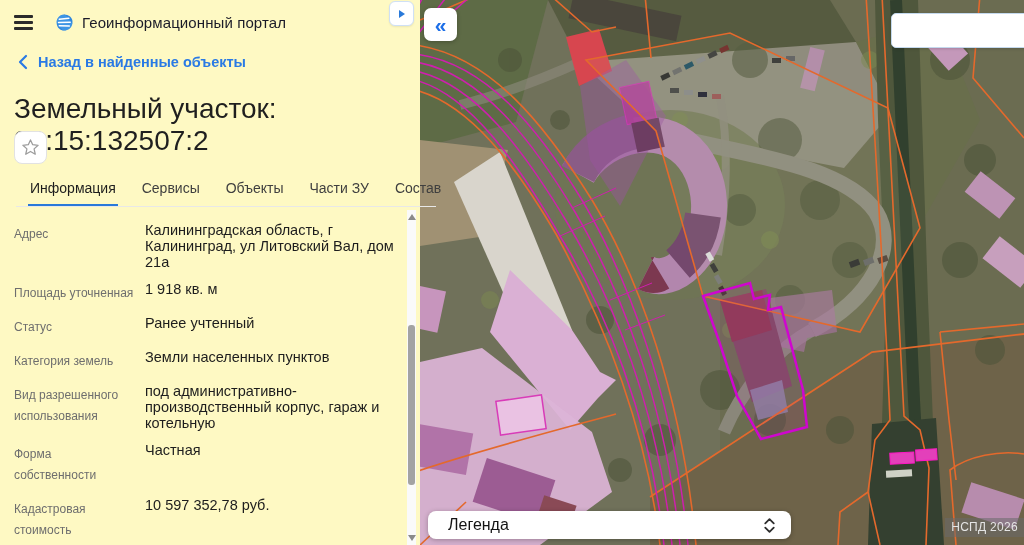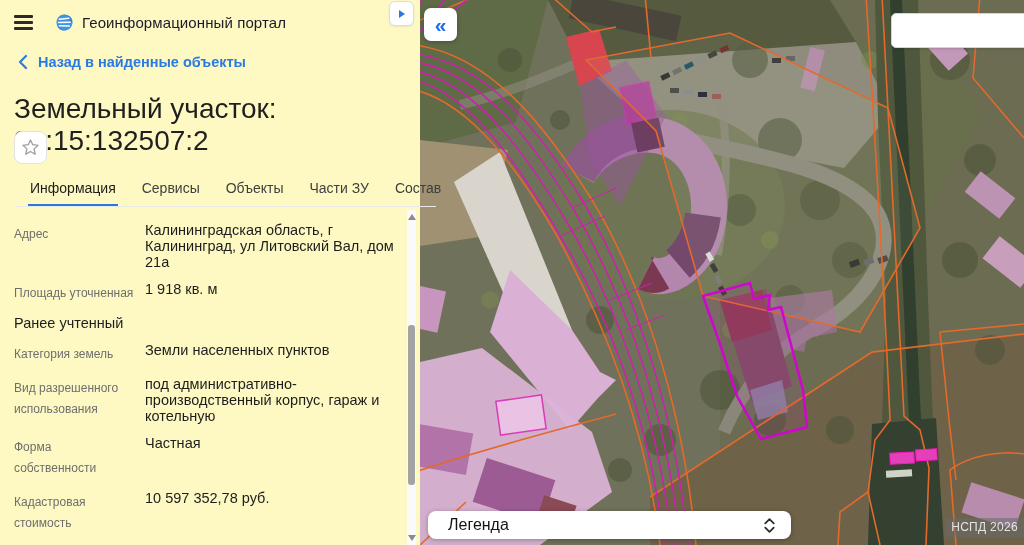--- a/index.html
+++ b/index.html
@@ -114,20 +114,21 @@
     <div class="info">
       <div class="row">
         <div class="lbl">Адрес</div>
         <div class="val">Калининградская область, г Калининград, ул Литовский Вал, дом 21а</div>
       </div>
       <div class="row">
         <div class="lbl">Площадь уточненная</div>
         <div class="val">1 918 кв. м</div>
       </div>
       <div class="row">
+        <div class="lbl">Статус</div>
         <div class="val">Ранее учтенный</div>
       </div>
       <div class="row">
         <div class="lbl">Категория земель</div>
         <div class="val">Земли населенных пунктов</div>
       </div>
       <div class="row">
         <div class="lbl">Вид разрешенного использования</div>
         <div class="val">под административно-производственный корпус, гараж и котельную</div>
       </div>

